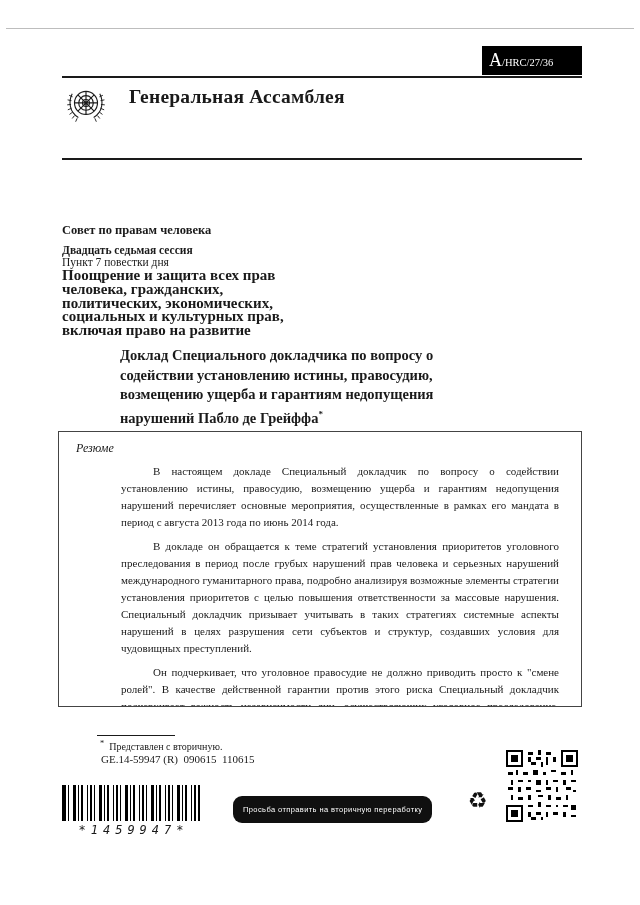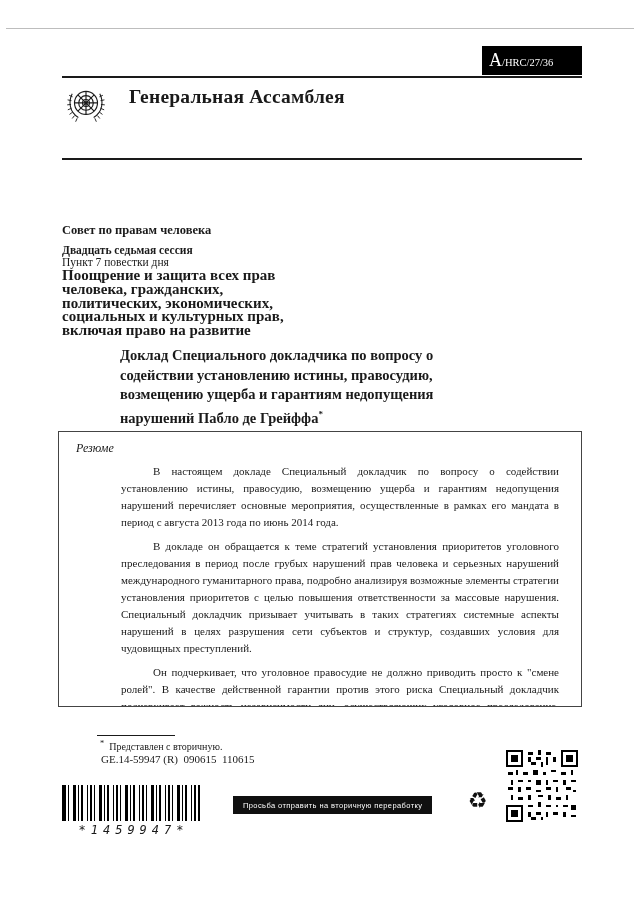--- a/index.html
+++ b/index.html
@@ -60,23 +60,23 @@
     background:repeating-linear-gradient(90deg,
       #000 0 2px,#fff 2px 4px,#000 4px 5px,#fff 5px 9px,#000 9px 12px,#fff 12px 14px,
       #000 14px 15px,#fff 15px 17px,#000 17px 19px,#fff 19px 23px,#000 23px 24px,#fff 24px 26px);
     border-left:2px solid #000; border-right:2px solid #000;
   }
   .barcode-text {
     margin-top:2px; text-align:center; font-family:"DejaVu Sans Mono",monospace;
     font-size:12px; letter-spacing:5px; padding-left:5px;font-style:italic;
   }
   .recycle-bar {
-    position:absolute; left:233px; top:796px; height:18px; background:#101010; color:#fff;
+    position:absolute; left:233px; top:796px; height:27px; background:#101010; color:#fff;
     display:flex; align-items:center; padding:0 10px;
-    font-family:"Liberation Sans",sans-serif; font-size:7.5px; letter-spacing:0.4px;
+    font-family:"Liberation Sans",sans-serif; font-size:7.5px; letter-spacing:0.4px;border-radius:9px;
   }
   .recycle-icon {
     position:absolute; left:468px; top:790px; font-size:22px; line-height:1;
     font-family:"DejaVu Sans",sans-serif; color:#101010;
   }
   .qr { position:absolute; left:506px; top:750px; width:72px; height:72px; }
 </style>
 </head>
 <body>
 

